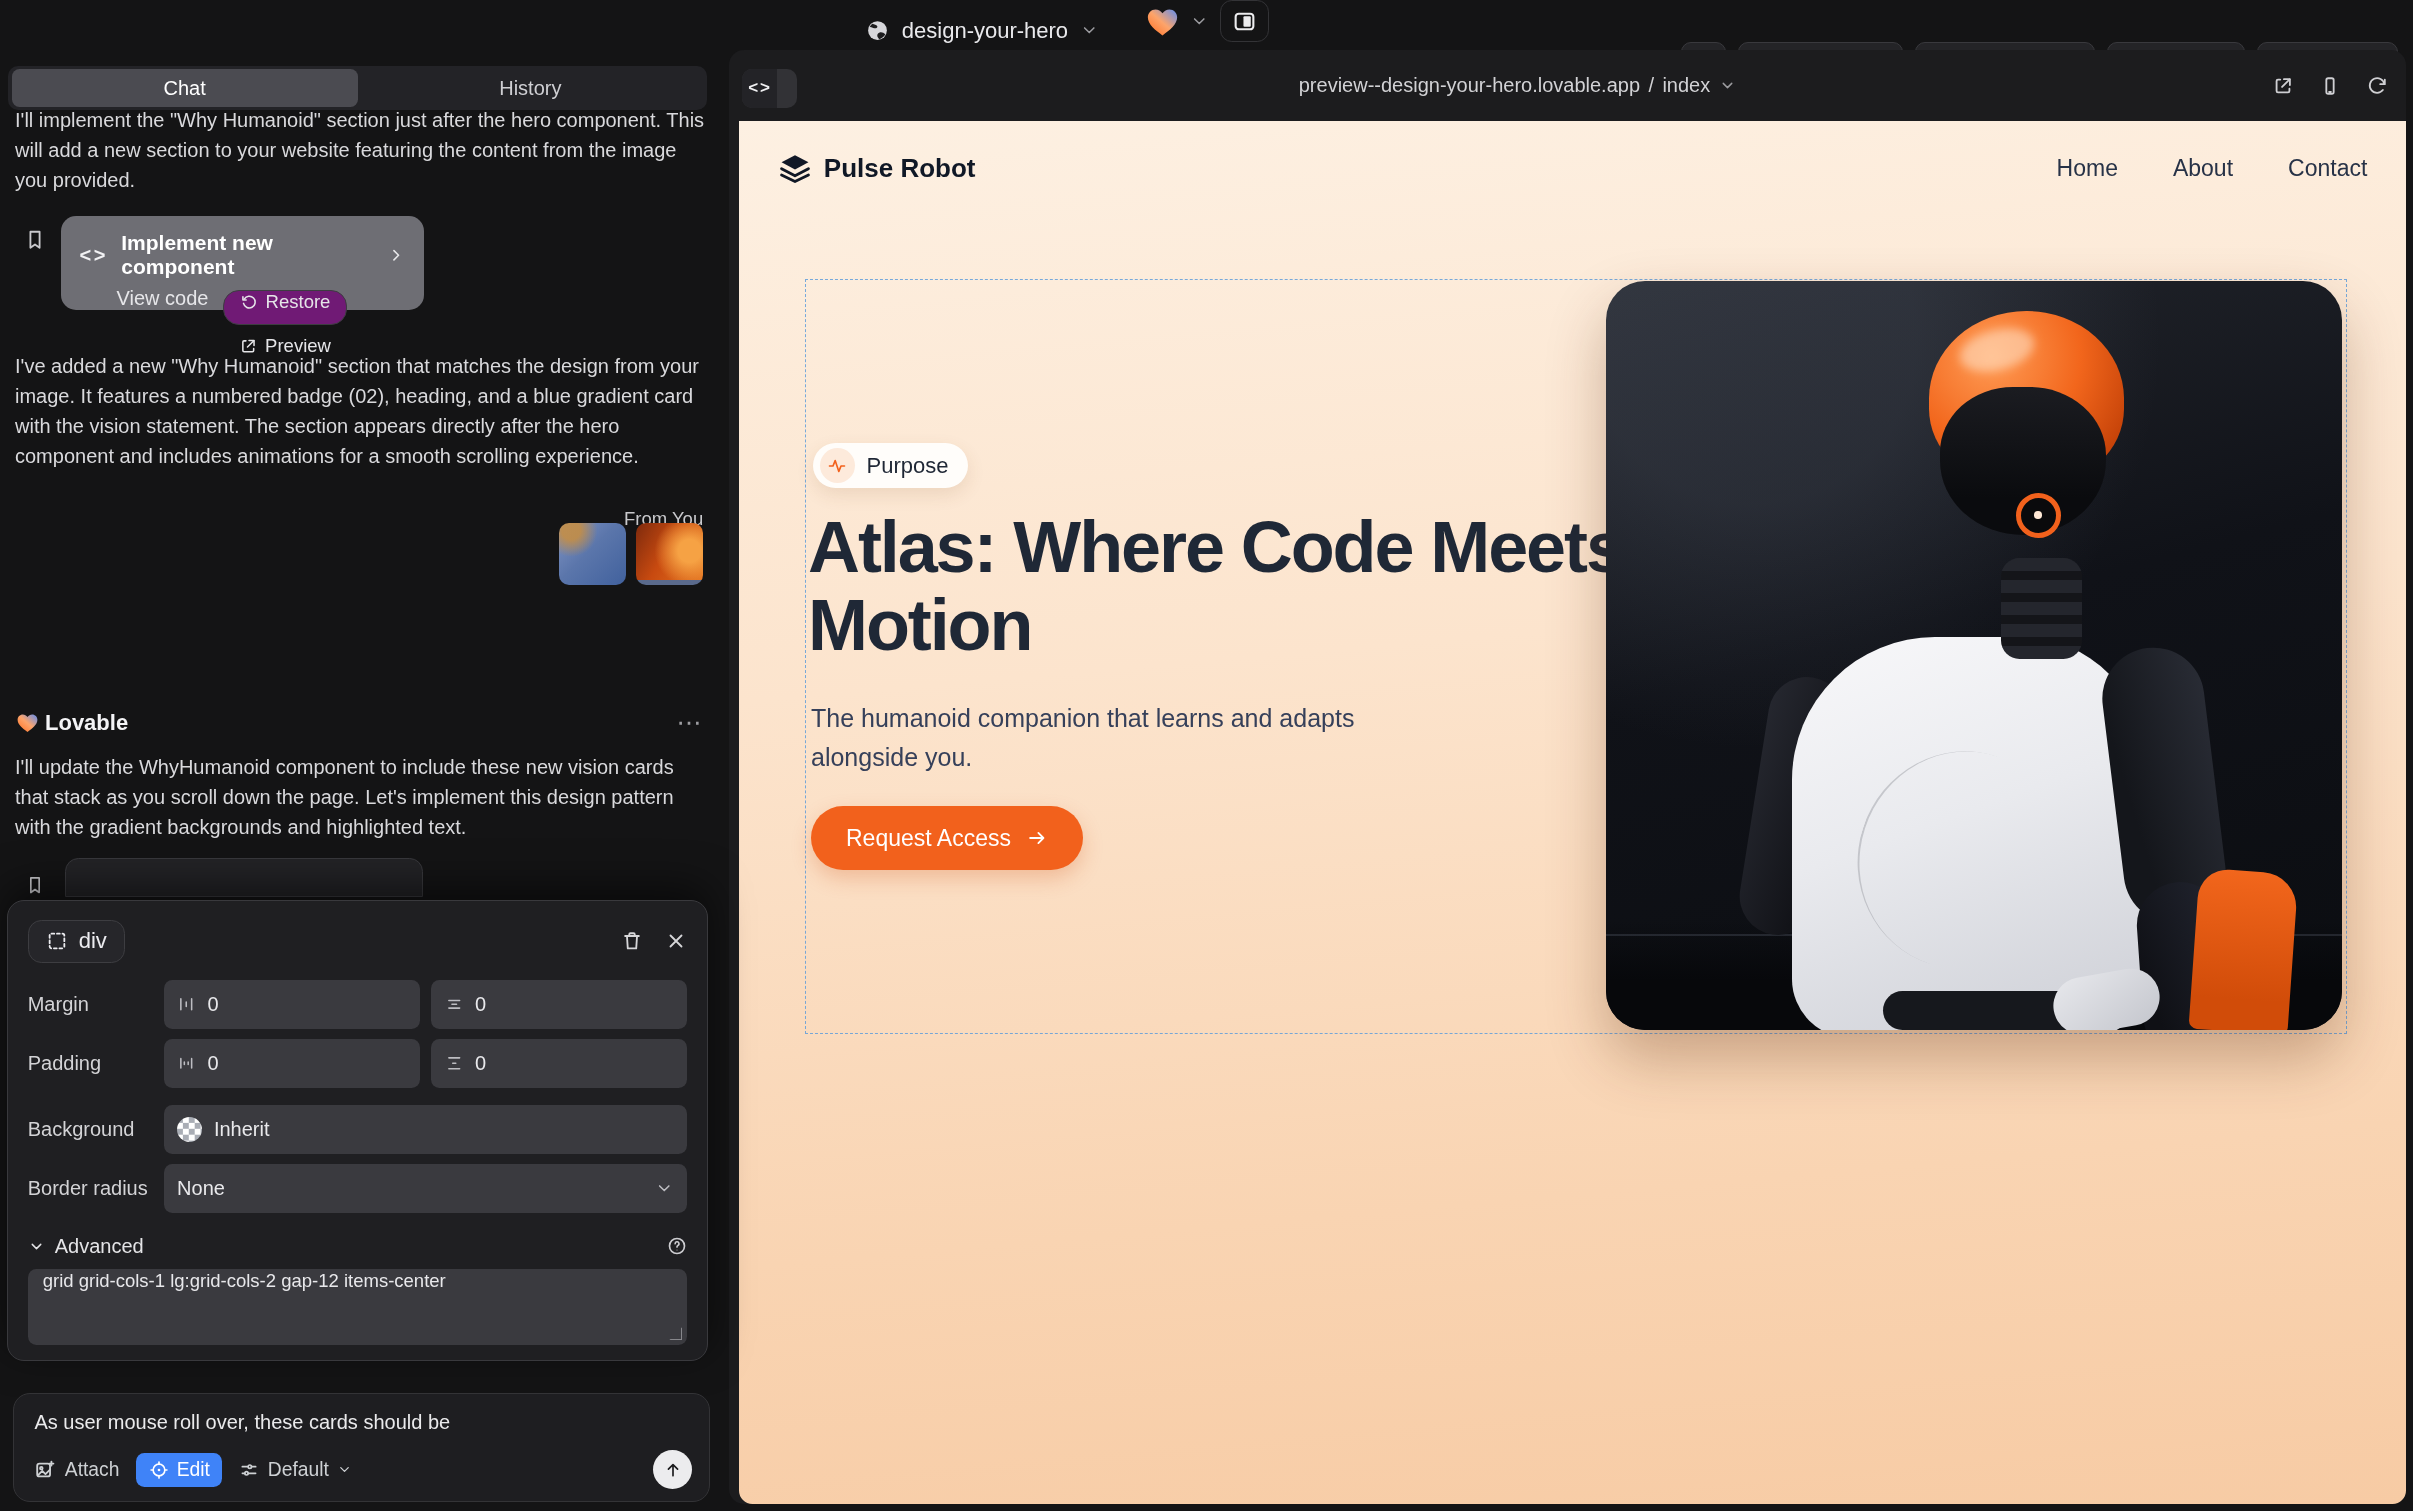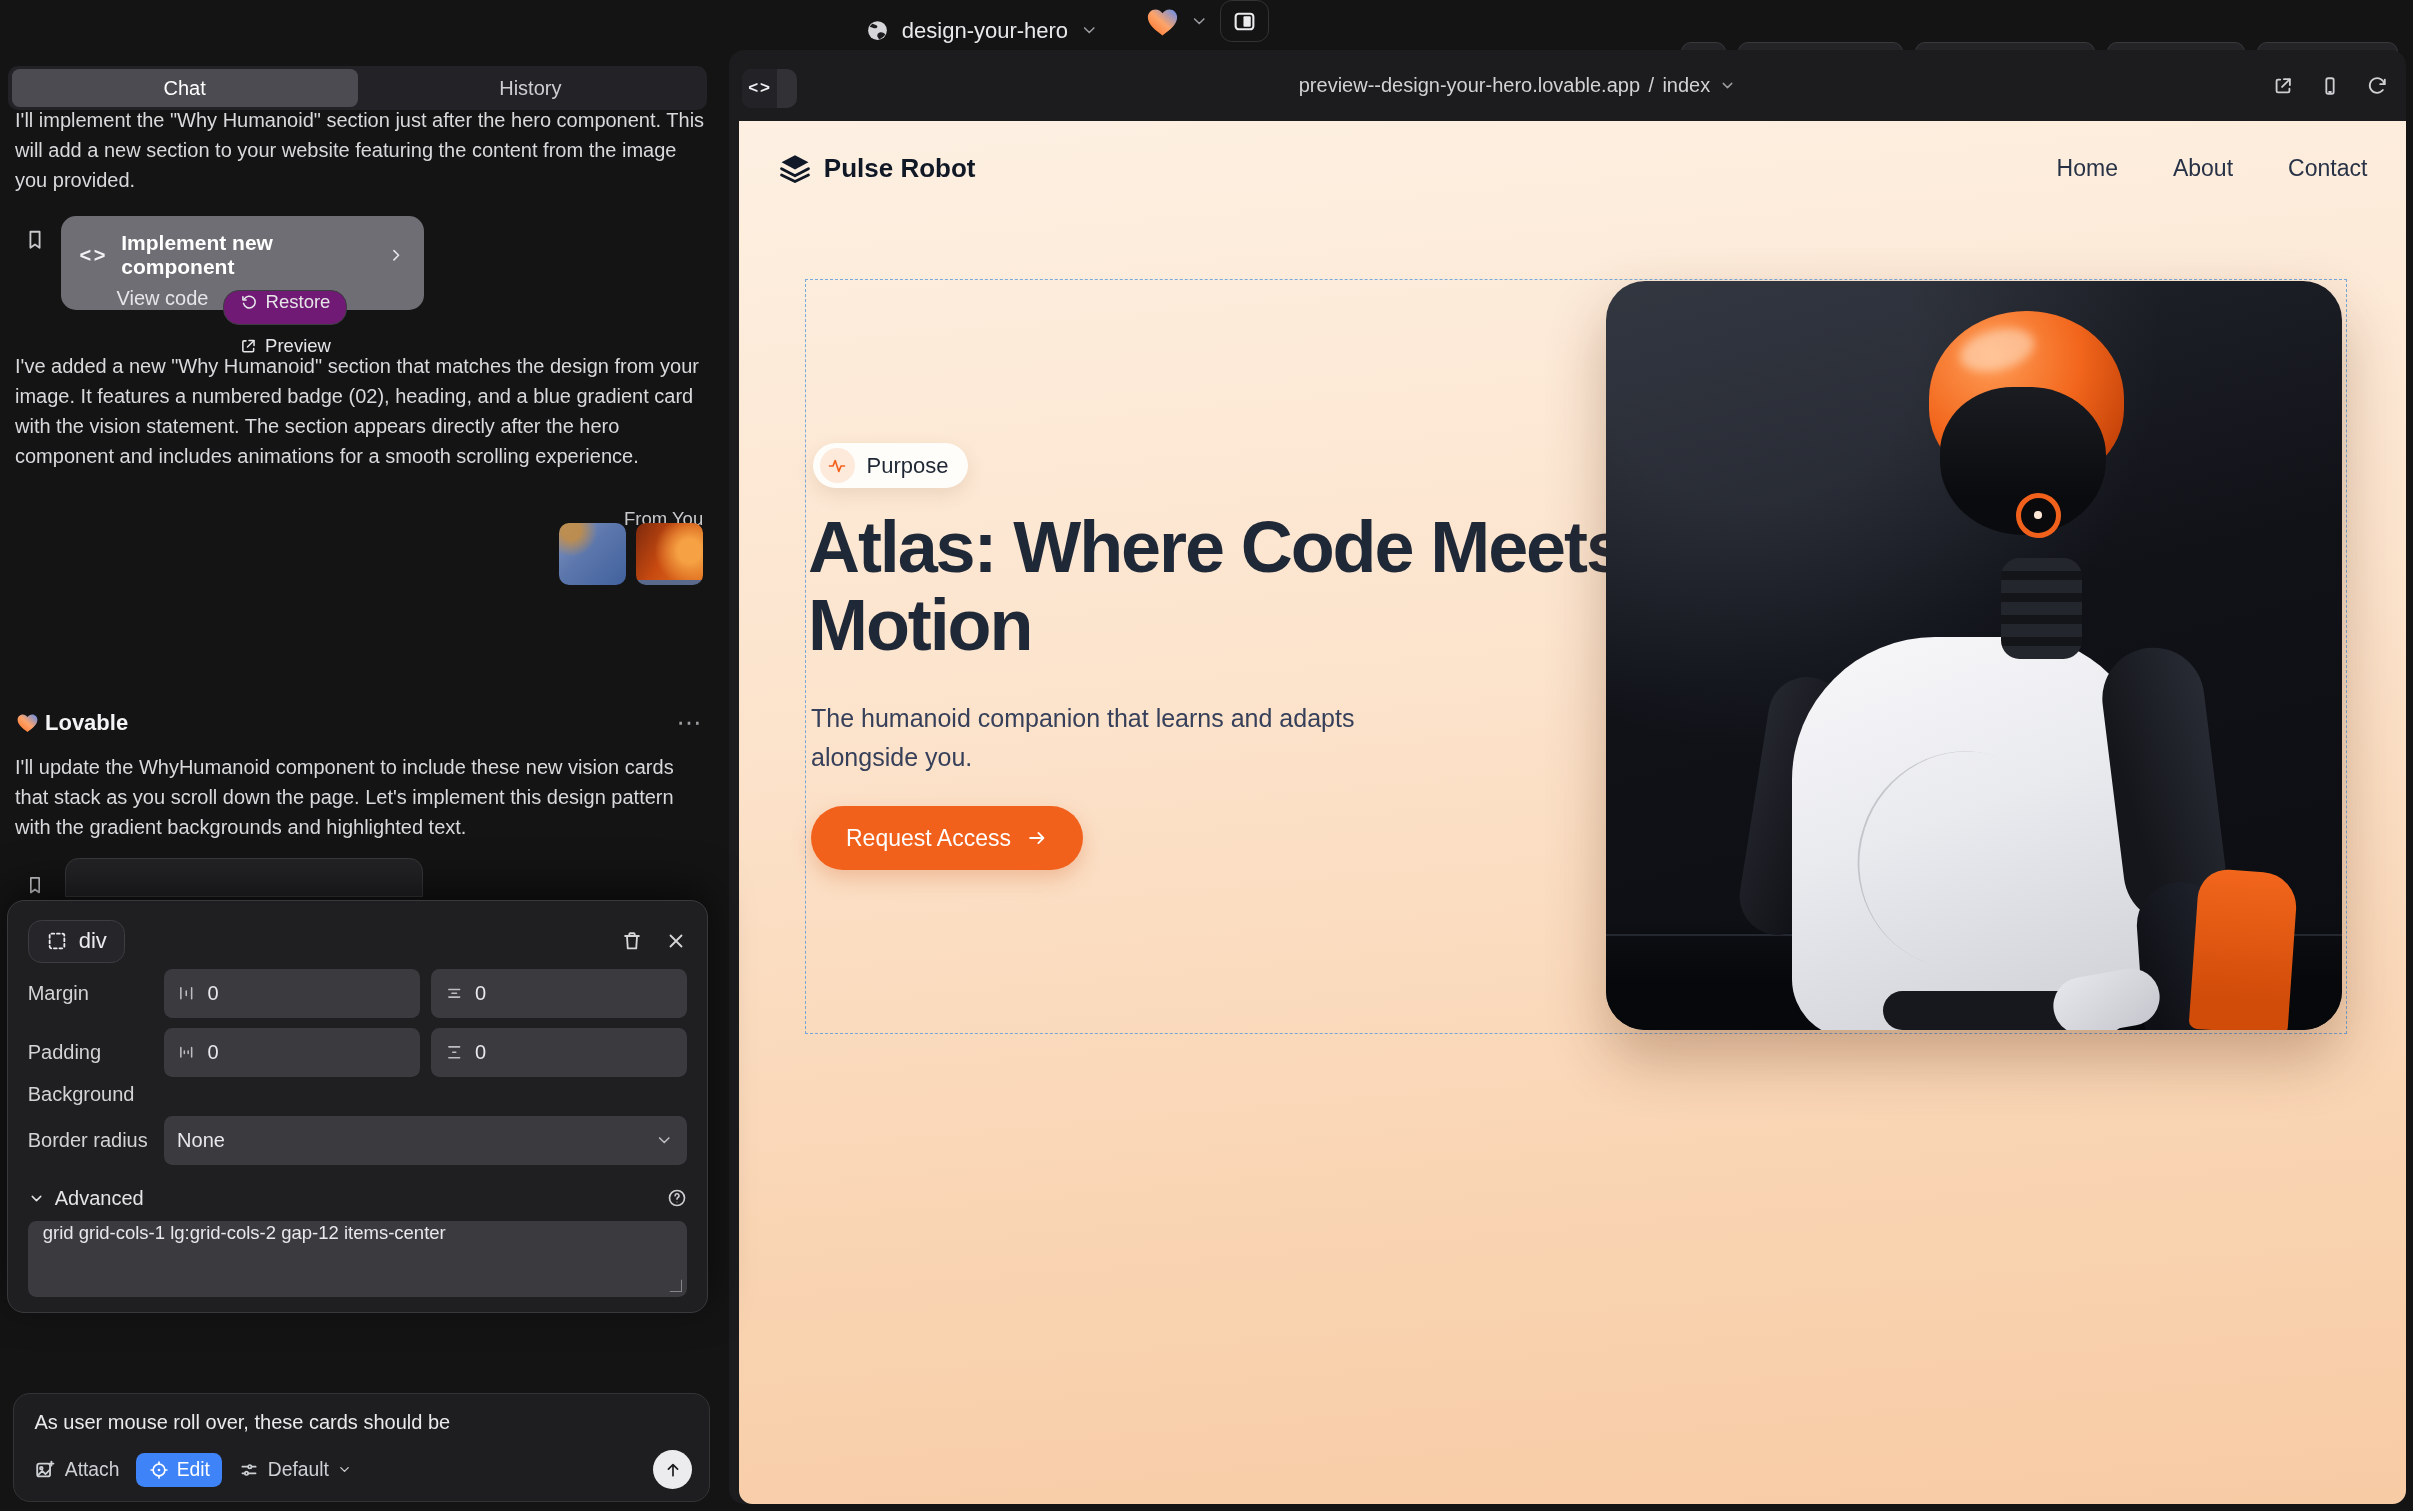--- a/index.html
+++ b/index.html
@@ -76,21 +76,21 @@
   .hidden-bookmark { position:absolute; left:25px; top:813px; color:#c9c9cd; }
 
   
   .inspector { position:absolute; left:6.7px; right:6.7px; top:839px; background:#1f1f22;
                border:0.8px solid #39393d; border-radius:17px; padding:18.5px 20px 15px;
                box-shadow:0 -11.8px 42px rgba(0,0,0,.55); z-index:5; }
   .insp-header { display:flex; align-items:center; }
   .tag-pill { display:inline-flex; align-items:center; gap:11px; border:0.8px solid #3d3d41;
               background:#26262a; border-radius:13.4px; padding:7.6px 17px; font-size:22px; color:#ececf0; }
   .insp-actions { margin-left:auto; display:flex; align-items:center; gap:22px; color:#d6d6d9; }
-  .insp-row { display:flex; align-items:center; margin-top:6px; }
+  .insp-row { display:flex; align-items:center; margin-top:17px; }
   .insp-row.tight { margin-top:10px; }
   .insp-label { width:136px; font-size:20px; color:#d3d3d6; flex:none; }
   .fields { display:flex; gap:11.8px; flex:1; }
   .field { height:49px; background:#3a3a3f; border-radius:8.4px; display:flex; align-items:center;
            gap:11.8px; padding:0 13.4px; color:#e9e9ec; font-size:20px; flex:1; }
   .field .f-ic { color:#bdbdc2; flex:none; }
   .field.select { justify-content:space-between; }
   .sel-left { display:flex; align-items:center; gap:11.8px; }
   .swatch { width:25px; height:25px; border-radius:50%;
             background-image:repeating-conic-gradient(#ffffff 0% 25%, #a9adb5 0% 50%);
@@ -443,20 +443,26 @@
                   <path d="M5 5h14M5 19h14M10 12h4"></path>
                 </svg>
             </span>
             <span>0</span>
           </div>
         </div>
       </div>
 
       <div class="insp-row">
         <div class="insp-label">Background</div>
+        <div class="fields">
+          <div class="field">
+            <span class="swatch"></span>
+            <span>Inherit</span>
+          </div>
+        </div>
       </div>
 
       <div class="insp-row tight">
         <div class="insp-label">Border radius</div>
         <div class="fields">
           <div class="field select">
             <span class="sel-left">
                 <span>None</span>
               </span>
             <span class="f-ic">

